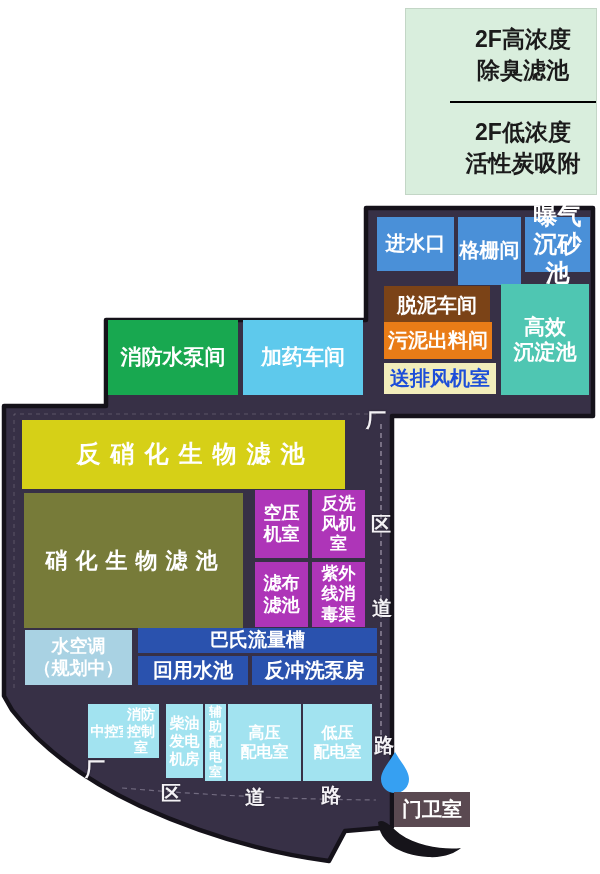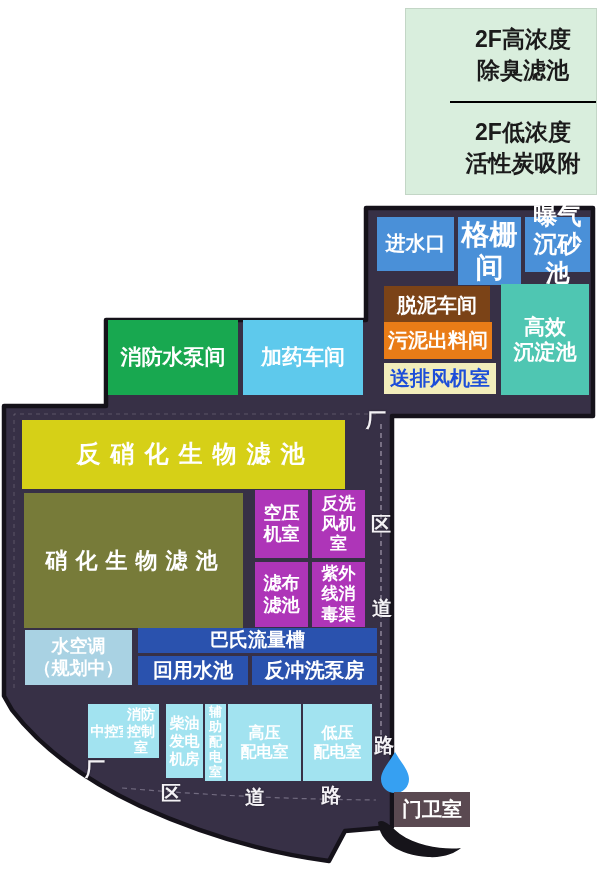--- a/index.html
+++ b/index.html
@@ -51,21 +51,21 @@
   </svg>
 
   <div class="legend">
     <div class="legend-cell">2F高浓度
 除臭滤池</div>
     <div class="legend-cell">2F低浓度
 活性炭吸附</div>
   </div>
 
   <div class="zone" style="left:377px;top:217px;width:77px;height:54px;background:#4a90d8;font-size:20px">进水口</div>
-  <div class="zone" style="left:458px;top:217px;width:63px;height:68px;background:#4a90d8;font-size:28px">格栅间</div>
+  <div class="zone" style="left:458px;top:217px;width:63px;height:68px;background:#4a90d8;font-size:20px">格栅间</div>
   <div class="zone" style="left:525px;top:217px;width:65px;height:55px;background:#4a90d8;font-size:24px">曝气
 沉砂池</div>
   <div class="zone" style="left:384px;top:286px;width:106px;height:40px;background:#7b4317;font-size:20px">脱泥车间</div>
   <div class="zone" style="left:384px;top:322px;width:108px;height:37px;background:#e97c17;font-size:20px">污泥出料间</div>
   <div class="zone dark-text" style="left:384px;top:363px;width:112px;height:31px;background:#f2edbb;font-size:20px">送排风机室</div>
   <div class="zone" style="left:501px;top:284px;width:88px;height:111px;background:#4fc6b2;font-size:21px">高效
 沉淀池</div>
 
   <div class="zone" style="left:108px;top:320px;width:130px;height:75px;background:#18a850;font-size:21px">消防水泵间</div>
   <div class="zone" style="left:243px;top:320px;width:120px;height:75px;background:#5ec9ec;font-size:21px">加药车间</div>

